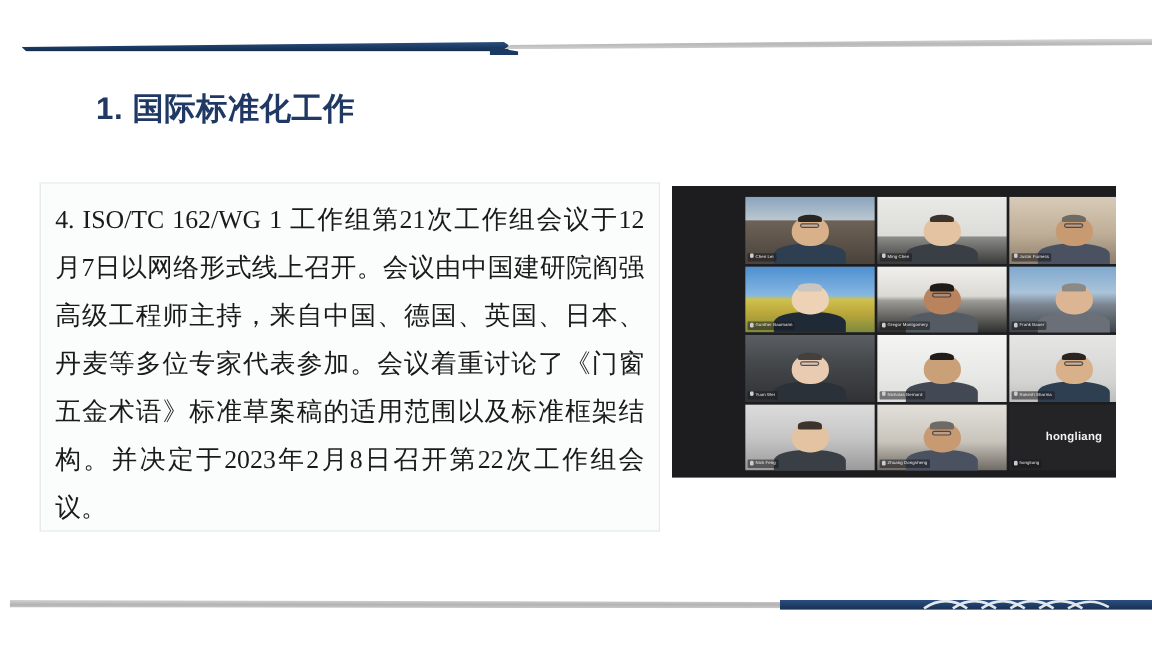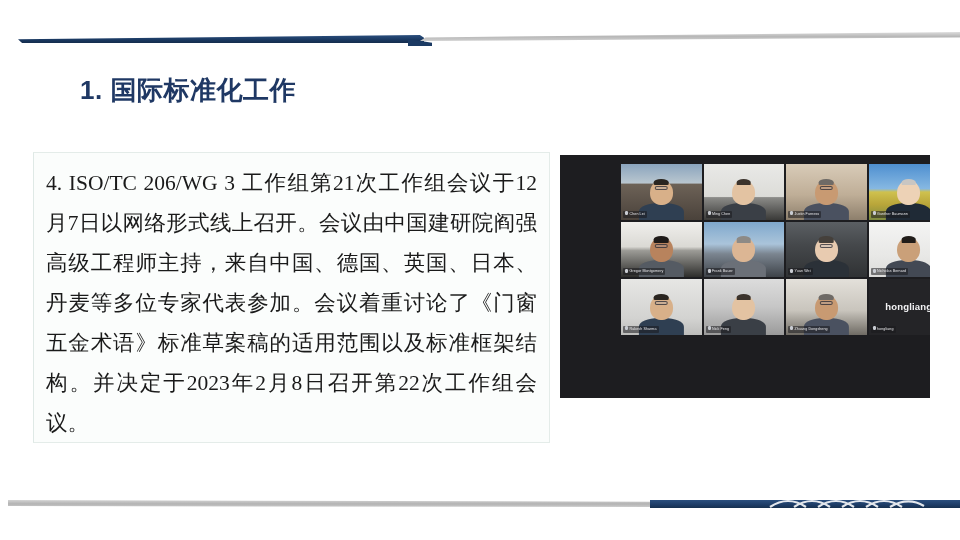--- a/index.html
+++ b/index.html
@@ -145,21 +145,21 @@
     background: #1d1d20;
     overflow: hidden;
   }
   .video-grid {
     position: absolute;
     left: 21px;
     top: 9px;
     width: 328px;
     height: 228px;
     display: grid;
-    grid-template-columns: repeat(4, 1fr);
+    grid-template-columns: repeat(3, 1fr);
     grid-template-rows: repeat(4, 1fr);
     gap: 2px;
     padding-left: 40px;
   }
   .tile {
     position: relative;
     overflow: hidden;
     background: #2a2a2e;
   }
   .tile .bg { position: absolute; inset: 0; }
@@ -291,21 +291,21 @@
 
   <div class="banner-top">
     <div class="navy"></div>
     <div class="navy-tail"></div>
     <div class="gray"></div>
   </div>
 
   <div class="slide-title">1. 国际标准化工作</div>
 
   <div class="text-box">
-    <p><span class="line">4. ISO/TC 206/WG 3 工作组第21次工作组会议</span><span class="line">于12月7日以网络形式线上召开。会议由中</span><span class="line">国建研院阎强高级工程师主持，来自中国、德</span><span class="line">国、英国、日本、丹麦等多位专家代表参加。</span><span class="line">会议着重讨论了《门窗五金术语》标准草案稿</span><span class="line">的适用范围以及标准框架结构。并决定于2023</span><span class="line">年2月8日召开第22次工作组会议。</span></p>
+    <p><span class="line">4. ISO/TC 162/WG 1 工作组第21次工作组会议</span><span class="line">于12月7日以网络形式线上召开。会议由中</span><span class="line">国建研院阎强高级工程师主持，来自中国、德</span><span class="line">国、英国、日本、丹麦等多位专家代表参加。</span><span class="line">会议着重讨论了《门窗五金术语》标准草案稿</span><span class="line">的适用范围以及标准框架结构。并决定于2023</span><span class="line">年2月8日召开第22次工作组会议。</span></p>
   </div>
 
   <div class="video-panel">
     <div class="video-grid" id="video-grid">
         <div class="tile">
           <div class="bg scene-city"></div>
           <div class="person">
             <div class="torso" style="background: rgb(47, 63, 82);"></div>
             <div class="head" style="background: rgb(216, 176, 137);">
               <div class="hair" style="background: rgb(42, 37, 32);"></div>

